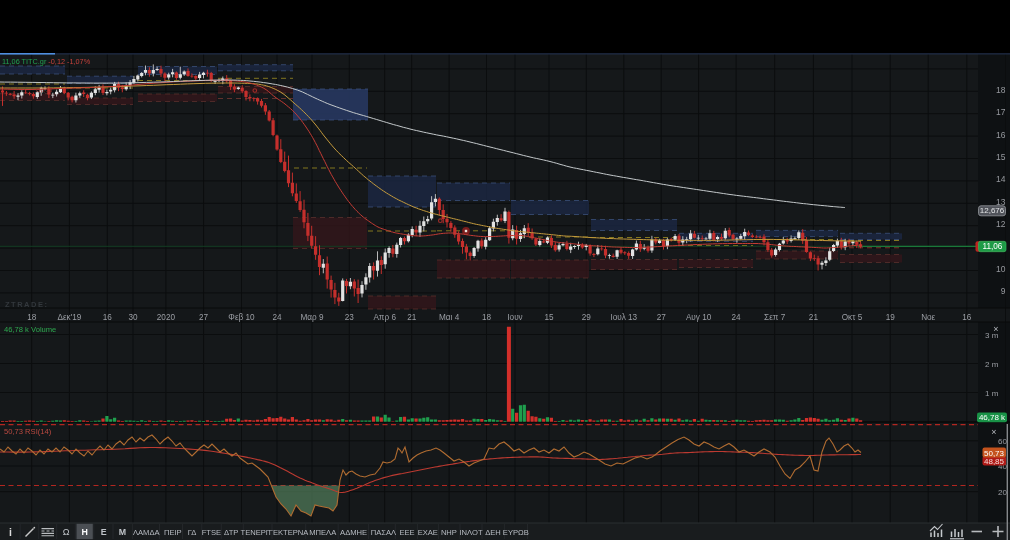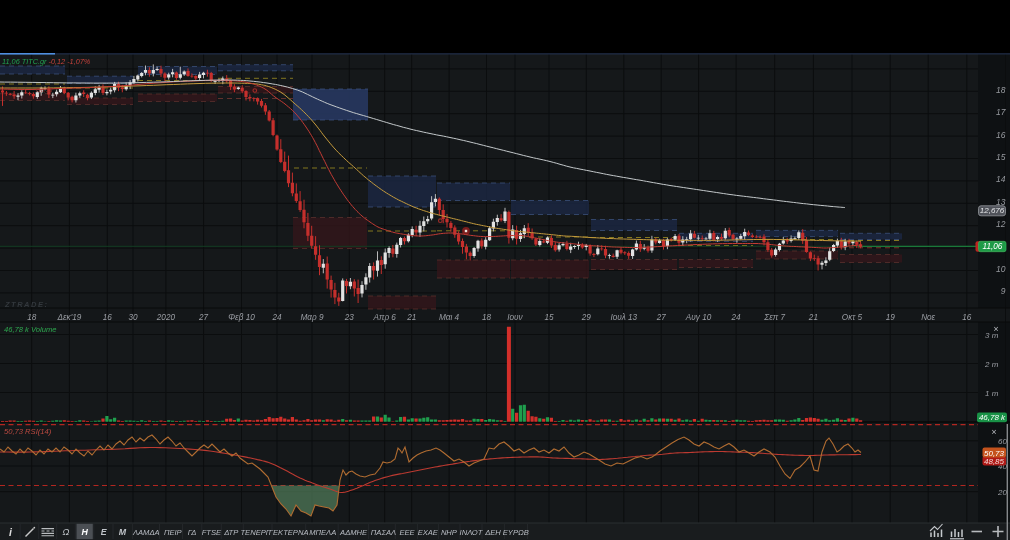--- a/index.html
+++ b/index.html
@@ -1,14 +1,14 @@
 <!DOCTYPE html>
 <html><head><meta charset="utf-8"><style>
 html,body{margin:0;padding:0;background:#000;}
-#app{position:relative;width:1010px;height:540px;overflow:hidden;font-family:"Liberation Sans",sans-serif;font-style:italic;}
+#app{position:relative;width:1010px;height:540px;overflow:hidden;font-family:"Liberation Sans",sans-serif;}
 svg{display:block}
 </style></head><body>
 <div id="app">
     <svg width="1010" height="540" viewBox="0 0 1010 540" font-family="Liberation Sans, sans-serif">
       <rect x="0" y="0" width="1010" height="540" fill="#000"></rect>
       <rect x="0" y="54.0" width="1010" height="469.0" fill="#15181a"></rect>
       <rect x="978.0" y="54.0" width="32.0" height="469.0" fill="#0e1113"></rect>
       <rect x="0" y="308.0" width="1010" height="14.0" fill="#141719"></rect>
       <path d="M31.7,54V523M69.4,54V523M107.3,54V523M133.0,54V523M165.9,54V523M203.6,54V523M241.5,54V523M277.0,54V523M312.0,54V523M349.3,54V523M384.7,54V523M411.7,54V523M449.1,54V523M486.5,54V523M515.0,54V523M549.0,54V523M586.3,54V523M623.8,54V523M661.2,54V523M698.6,54V523M736.1,54V523M774.7,54V523M813.4,54V523M852.0,54V523M890.2,54V523M928.2,54V523M966.8,54V523M1005.5,54V523" stroke="#0b0d0e" stroke-width="1" fill="none"></path>
       <path d="M0,292.9H978.0M0,270.5H978.0M0,248.1H978.0M0,225.7H978.0M0,203.3H978.0M0,180.9H978.0M0,158.5H978.0M0,136.1H978.0M0,113.7H978.0M0,91.3H978.0M0,68.9H978.0" stroke="#0b0d0e" stroke-width="1" fill="none"></path>

